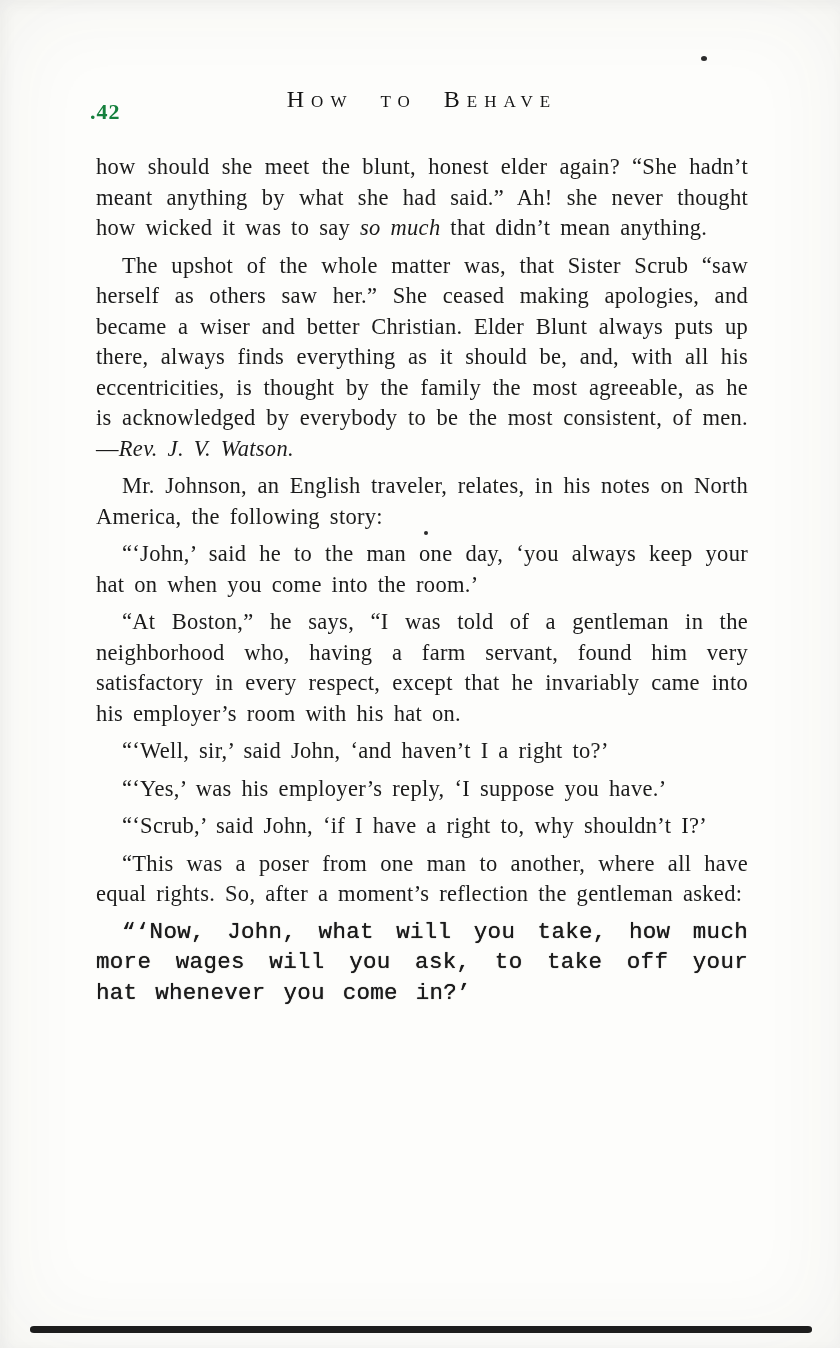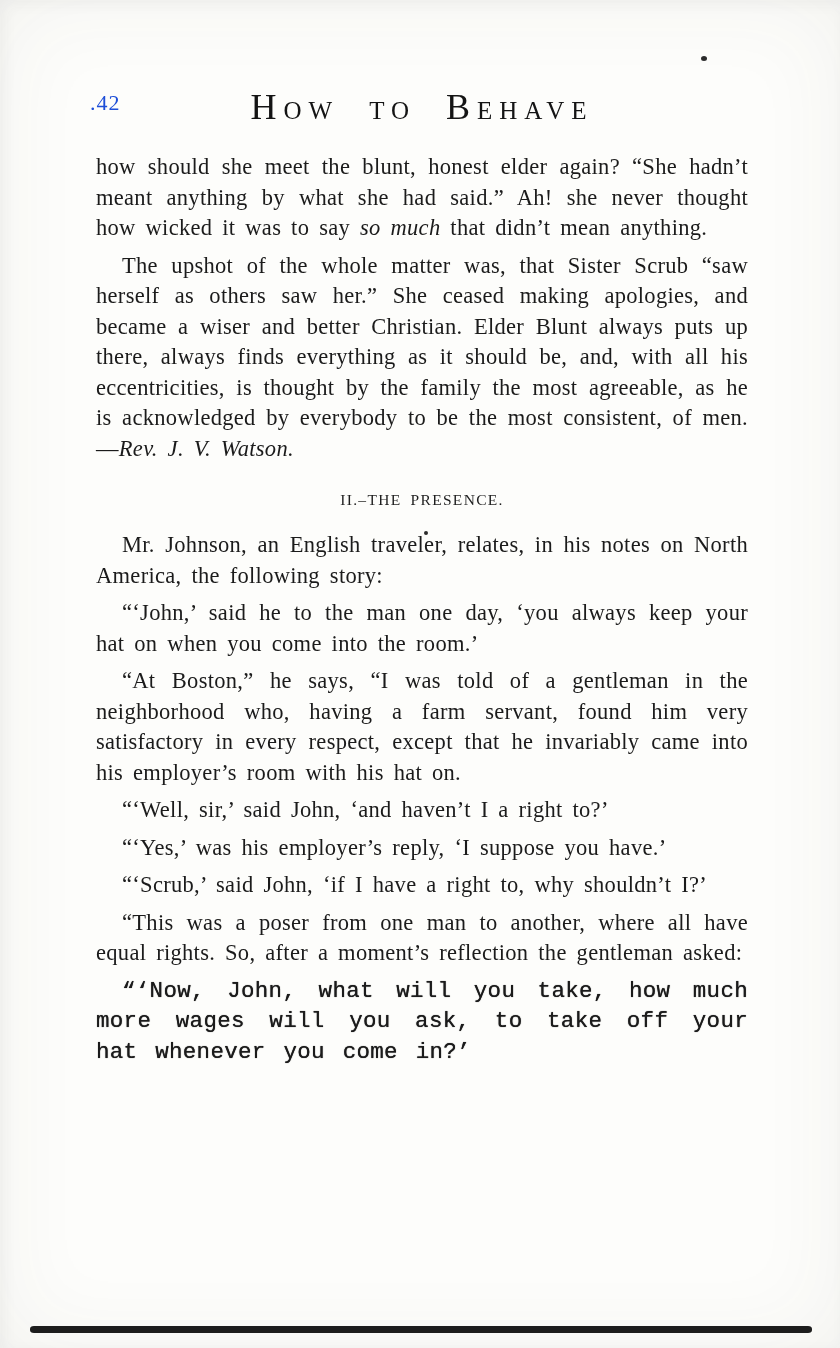--- a/index.html
+++ b/index.html
@@ -17,31 +17,31 @@
   .content {
     position: absolute;
     left: 96px;
     top: 86px;
     width: 652px;
   }
   .header { position: relative; height: 38px; margin-bottom: 28px; }
   .page-number {
     position: absolute;
     left: -6px;
-    top: 4px;
+    top: 13px;
     font-size: 22px;
-    font-weight: normal;
+    font-weight: bold;
     letter-spacing: 1px;
-    color: #1d4ed8;
+    color: #15803d;
   }
   .book-title {
     text-align: center;
     font-variant: small-caps;
     font-weight: normal;
-    font-size: 36px;
+    font-size: 24px;
     letter-spacing: 7px;
     word-spacing: 14px;
     color: #141414;
   }
   .para {
     text-align: justify;
     font-size: 22.5px;
     line-height: 30.5px;
     letter-spacing: 0.3px;
     word-spacing: 4px;
@@ -84,21 +84,20 @@
   <div class="content">
 
     <div class="header">
       <span class="page-number">.42</span>
       <div class="book-title">How to Behave</div>
     </div>
 
     <div>
         <p class="para"><span>how should she meet the blunt, honest elder again? “She hadn’t meant anything by what she had said.” Ah! she never thought how wicked it was to say </span><span class="it">so much</span><span> that didn’t mean anything.</span></p>
         <p class="para indent"><span>The upshot of the whole matter was, that Sister Scrub “saw herself as others saw her.” She ceased making apologies, and became a wiser and better Christian. Elder Blunt always puts up there, always finds everything as it should be, and, with all his eccentricities, is thought by the family the most agreeable, as he is acknowledged by everybody to be the most consistent, of men.—</span><span class="it">Rev. J. V. Watson.</span></p>
-        <h2 class="section-heading">II.–THE PRESENCE.</h2>
         <p class="para indent"><span>Mr. Johnson, an English traveler, relates, in his notes on North America, the following story:</span></p>
         <p class="para indent"><span>“‘John,’ said he to the man one day, ‘you always keep your hat on when you come into the room.’</span></p>
         <p class="para indent"><span>“At Boston,” he says, “I was told of a gentleman in the neighborhood who, having a farm servant, found him very satisfactory in every respect, except that he invariably came into his employer’s room with his hat on.</span></p>
         <p class="para indent"><span>“‘Well, sir,’ said John, ‘and haven’t I a right to?’</span></p>
         <p class="para indent"><span>“‘Yes,’ was his employer’s reply, ‘I suppose you have.’</span></p>
         <p class="para indent"><span>“‘Scrub,’ said John, ‘if I have a right to, why shouldn’t I?’</span></p>
         <p class="para indent"><span>“This was a poser from one man to another, where all have equal rights. So, after a moment’s reflection the gentleman asked:</span></p>
         <p class="para indent heavy"><span>“‘Now, John, what will you take, how much more wages will you ask, to take off your hat whenever you come in?’</span></p>
       </div>
 

